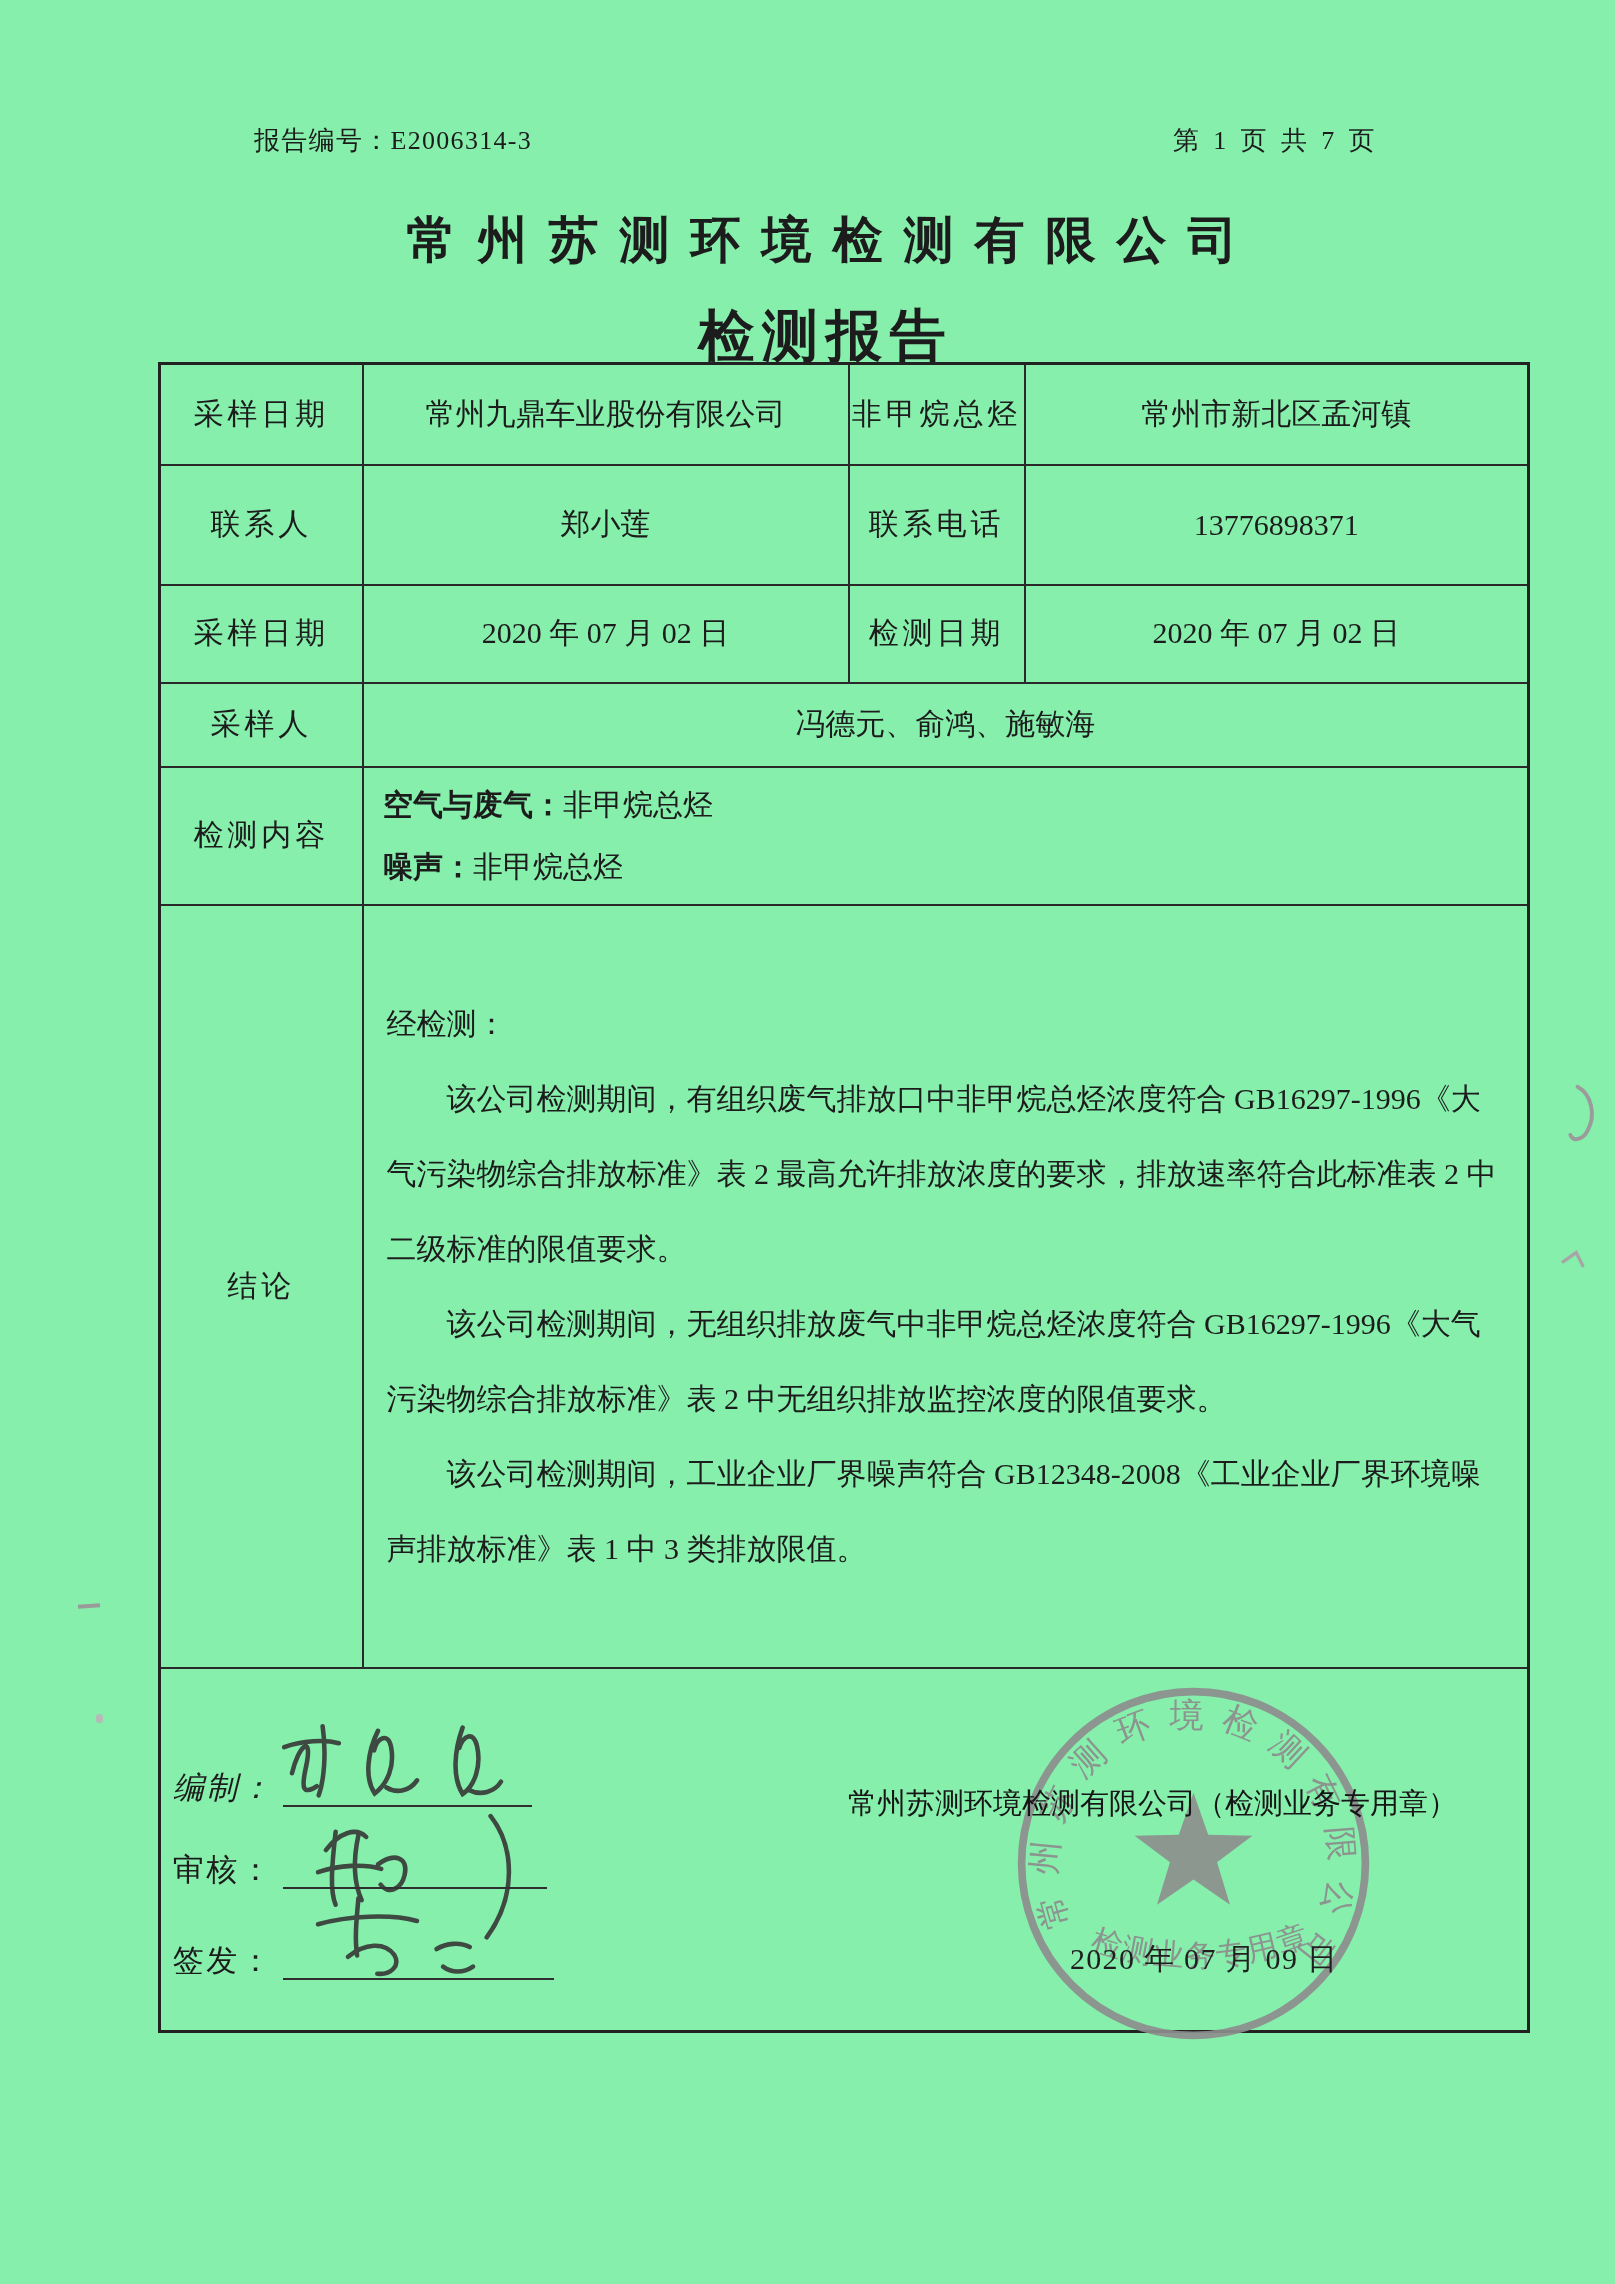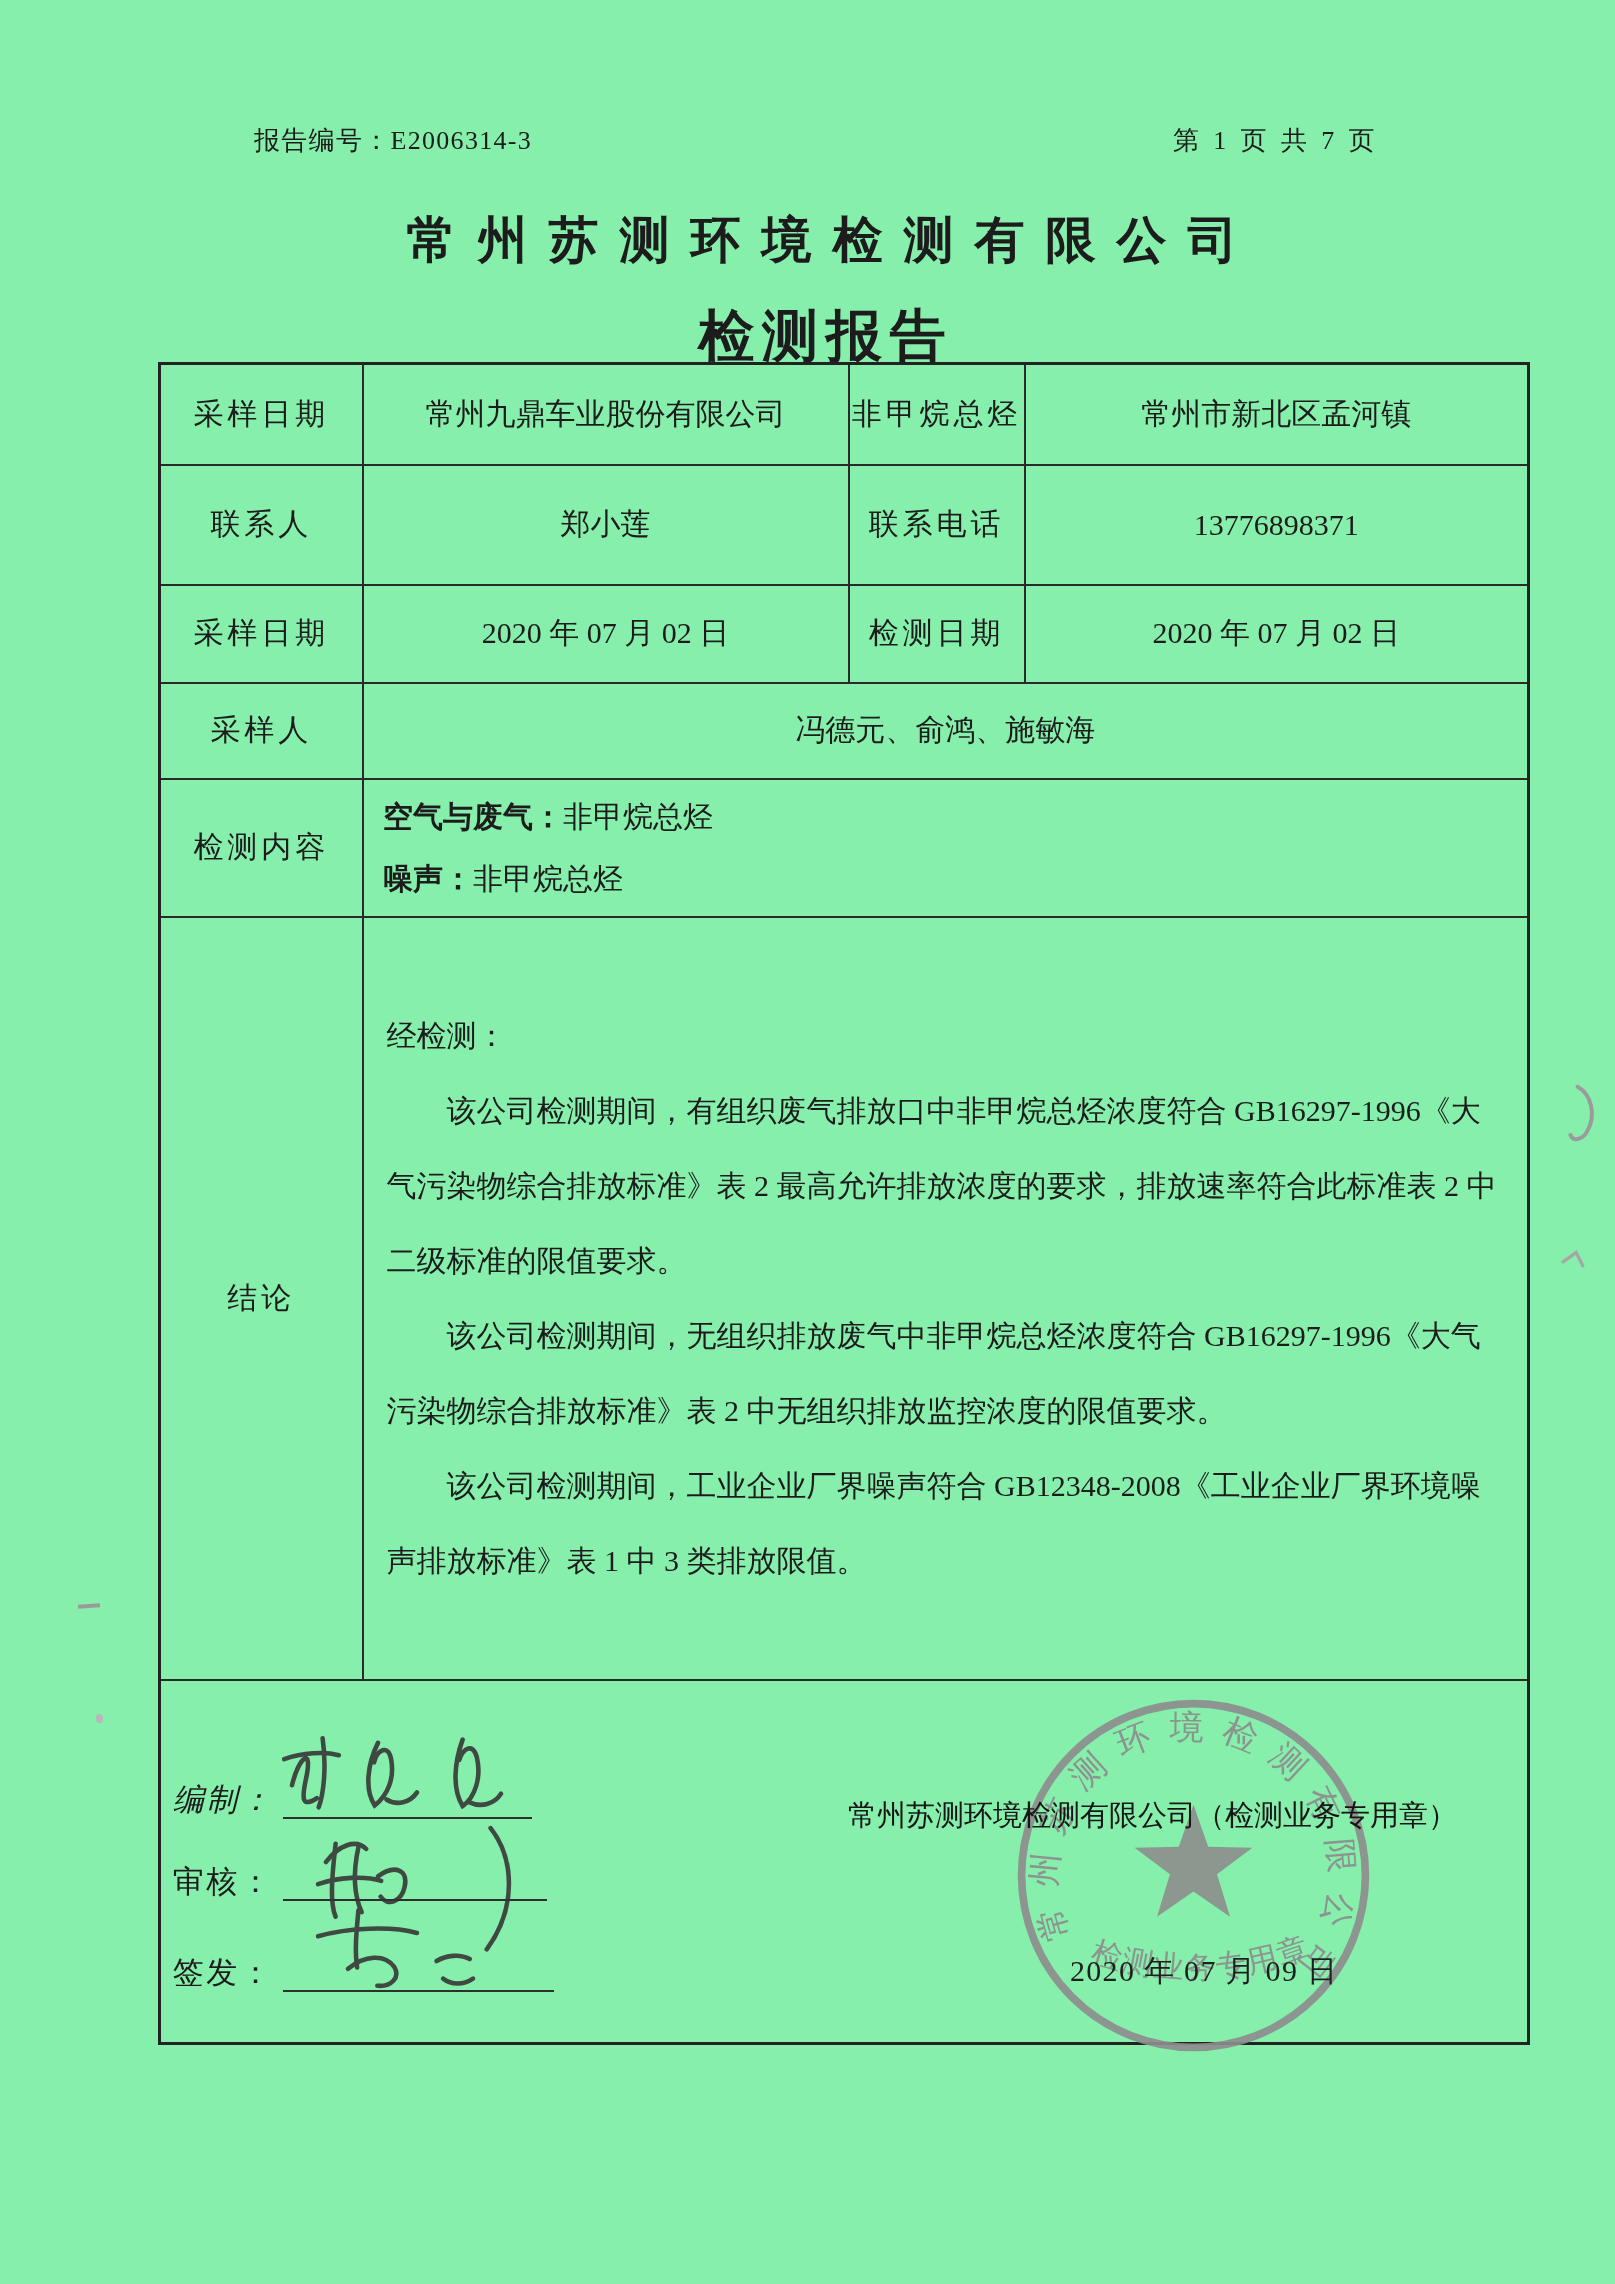--- a/index.html
+++ b/index.html
@@ -32,21 +32,21 @@
   }
   .info-table td{
     border:2px solid #2a2a2a;
     vertical-align:middle;
     padding:0;
   }
   .info-table{border:3.3px solid #222;}
   td.lbl{text-align:center;letter-spacing:3.9px;}
   td.val{text-align:center;}
   tr.r1{height:101px;} tr.r2{height:120px;} tr.r3{height:98px;}
-  tr.r4{height:96px;} tr.r5{height:137px;} tr.r6{height:763px;} tr.r7{height:364px;}
+  tr.r4{height:84px;} tr.r5{height:137px;} tr.r6{height:763px;} tr.r7{height:364px;}
   td.content-cell{padding:6.5px 19.6px;line-height:2.05;text-align:left;}
   .lead{font-weight:bold;}
   td.conclusion-cell{padding:13px 26px 13px 23px;text-align:left;}
   .conclusion-cell p{margin:0;line-height:2.5;font-size:30px;}
   .conclusion-cell p.indent{text-indent:2em;}
   
   td.sign-cell{position:relative;}
   .sig-line{position:absolute;left:11.7px;white-space:nowrap;font-size:31px;letter-spacing:2.6px;}
   .sig-line .uline{display:inline-block;border-bottom:2.6px solid #2f2f2f;height:34px;vertical-align:-9px;margin-left:9px;}
   .sig1{top:98px;font-style:italic;} .sig2{top:180px;} .sig3{top:271px;}

